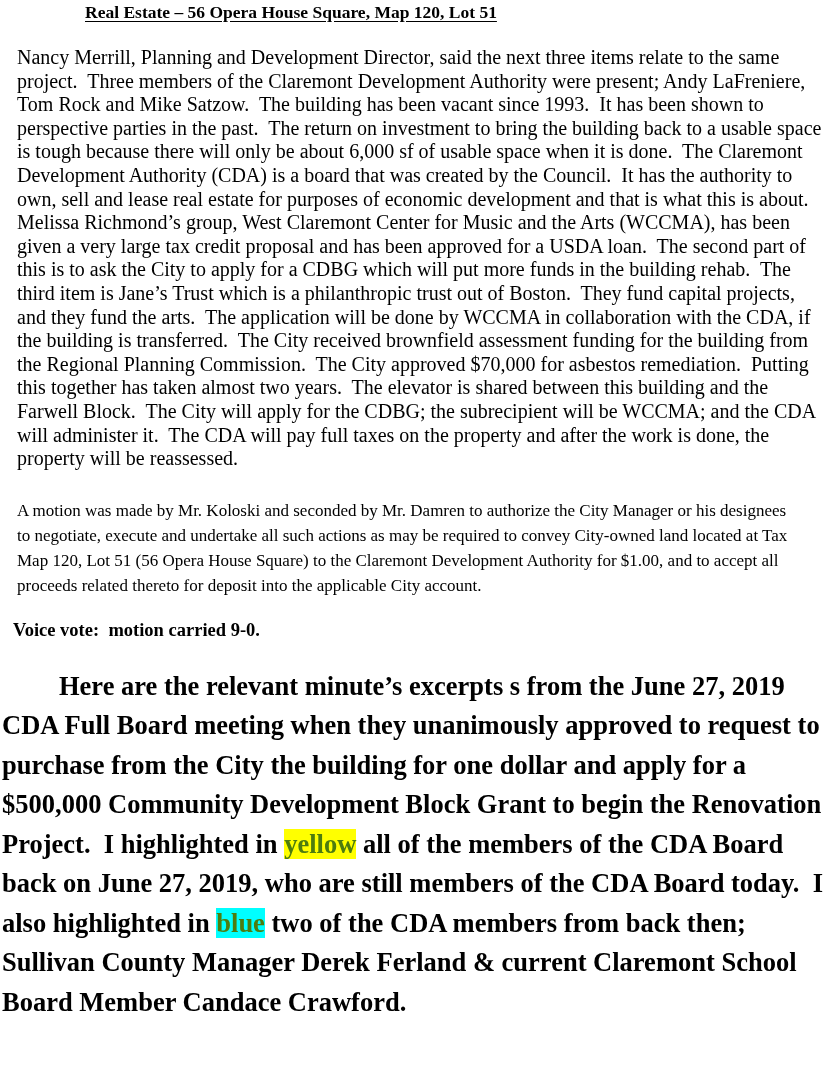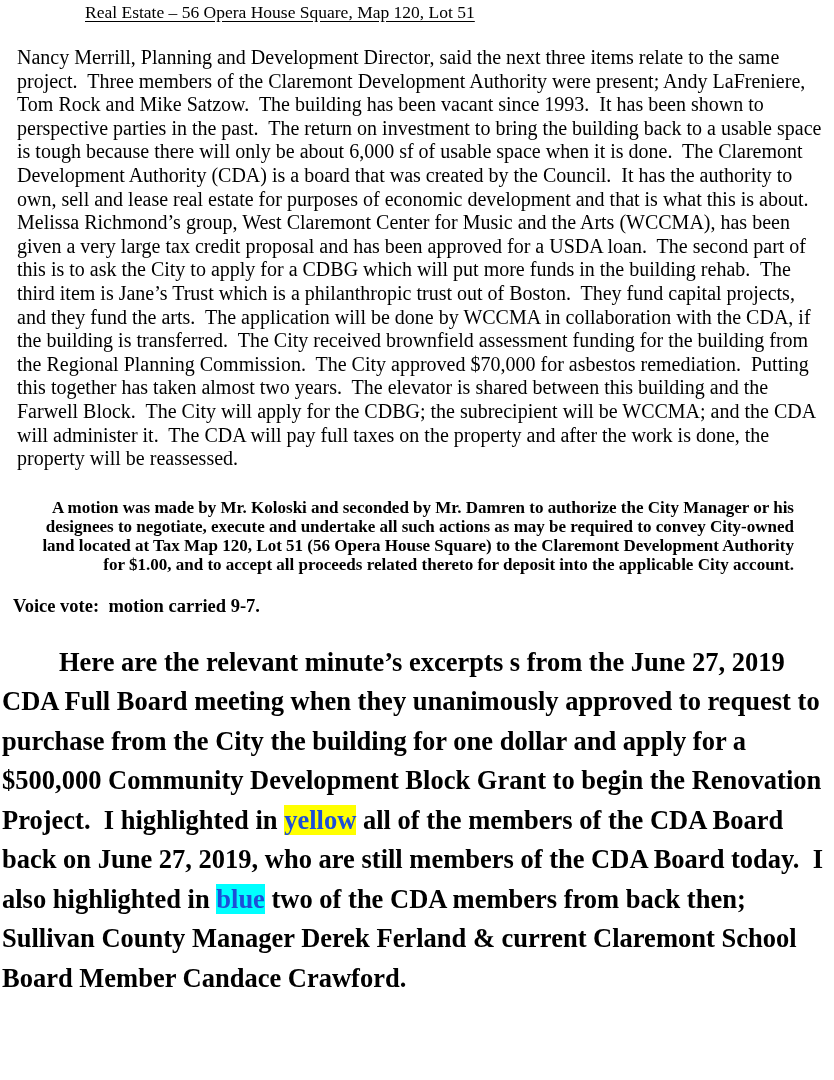--- a/index.html
+++ b/index.html
@@ -13,67 +13,66 @@
     position: relative;
   }
   .page {
     width: 834px;
     height: 1080px;
     background: #ffffff;
   }
   .doc-title {
     margin: 2px 0 0 85px;
     font-size: 17.5px;
-    font-weight: normal;
+    font-weight: bold;
     text-decoration: underline;
     text-underline-offset: 3px;
     white-space: pre-wrap;
   }
   .body-para {
     margin: 23px 12px 0 17px;
     font-size: 20px;
     line-height: 23.6px;
     white-space: pre-wrap;
   }
   .motion-para {
     margin: 27px 40px 0 17px;
     font-size: 17px;
-    font-weight: bold;
-    line-height: 19px;
+    font-weight: normal;
+    line-height: 25px;
     white-space: pre-wrap;
-    text-align: right;
   }
   .voice-vote {
     margin: 22px 0 0 13px;
     font-size: 18.5px;
     font-weight: bold;
     white-space: pre-wrap;
   }
   .closing-para {
     margin: 26px 0 0 2px;
     font-size: 26.5px;
     font-weight: bold;
     line-height: 39.5px;
     text-indent: 57px;
     white-space: pre-wrap;
   }
   .hl {
     
-    color: #1d4ed8;
+    color: #4d7c0f;
     margin-top: 8px;
   }
 </style>
 </head>
 <body>
 
 <div class="page" data-bind-bg="colors.page_background" style="background-color: rgb(255, 255, 255);">
 
   <h1 class="doc-title" data-bind="document.title">Real Estate – 56 Opera House Square, Map 120, Lot 51</h1>
 
   <p class="body-para" data-bind="document.body_paragraph">Nancy Merrill, Planning and Development Director, said the next three items relate to the same project.  Three members of the Claremont Development Authority were present; Andy LaFreniere, Tom Rock and Mike Satzow.  The building has been vacant since 1993.  It has been shown to perspective parties in the past.  The return on investment to bring the building back to a usable space is tough because there will only be about 6,000 sf of usable space when it is done.  The Claremont Development Authority (CDA) is a board that was created by the Council.  It has the authority to own, sell and lease real estate for purposes of economic development and that is what this is about.  Melissa Richmond’s group, West Claremont Center for Music and the Arts (WCCMA), has been given a very large tax credit proposal and has been approved for a USDA loan.  The second part of this is to ask the City to apply for a CDBG which will put more funds in the building rehab.  The third item is Jane’s Trust which is a philanthropic trust out of Boston.  They fund capital projects, and they fund the arts.  The application will be done by WCCMA in collaboration with the CDA, if the building is transferred.  The City received brownfield assessment funding for the building from the Regional Planning Commission.  The City approved $70,000 for asbestos remediation.  Putting this together has taken almost two years.  The elevator is shared between this building and the Farwell Block.  The City will apply for the CDBG; the subrecipient will be WCCMA; and the CDA will administer it.  The CDA will pay full taxes on the property and after the work is done, the property will be reassessed.</p>
 
   <p class="motion-para" data-bind="document.motion_paragraph">A motion was made by Mr. Koloski and seconded by Mr. Damren to authorize the City Manager or his designees to negotiate, execute and undertake all such actions as may be required to convey City-owned land located at Tax Map 120, Lot 51 (56 Opera House Square) to the Claremont Development Authority for $1.00, and to accept all proceeds related thereto for deposit into the applicable City account.</p>
 
-  <p class="voice-vote" data-bind="document.voice_vote">Voice vote:  motion carried 9-7.</p>
+  <p class="voice-vote" data-bind="document.voice_vote">Voice vote:  motion carried 9-0.</p>
 
   <p class="closing-para"><span data-bind="document.closing.part1">Here are the relevant minute’s excerpts s from the June 27, 2019 CDA Full Board meeting when they unanimously approved to request to purchase from the City the building for one dollar and apply for a $500,000 Community Development Block Grant to begin the Renovation Project.  I highlighted in </span><span class="hl" data-bind="document.closing.highlight_yellow.text" data-bind-bg="document.closing.highlight_yellow.color" style="background-color: rgb(255, 255, 0);">yellow</span><span data-bind="document.closing.part2"> all of the members of the CDA Board back on June 27, 2019, who are still members of the CDA Board today.  I also highlighted in </span><span class="hl" data-bind="document.closing.highlight_blue.text" data-bind-bg="document.closing.highlight_blue.color" style="background-color: rgb(0, 255, 255);">blue</span><span data-bind="document.closing.part3"> two of the CDA members from back then; Sullivan County Manager Derek Ferland &amp; current Claremont School Board Member Candace Crawford.</span></p>
 
 </div>
 
 </body></html>

